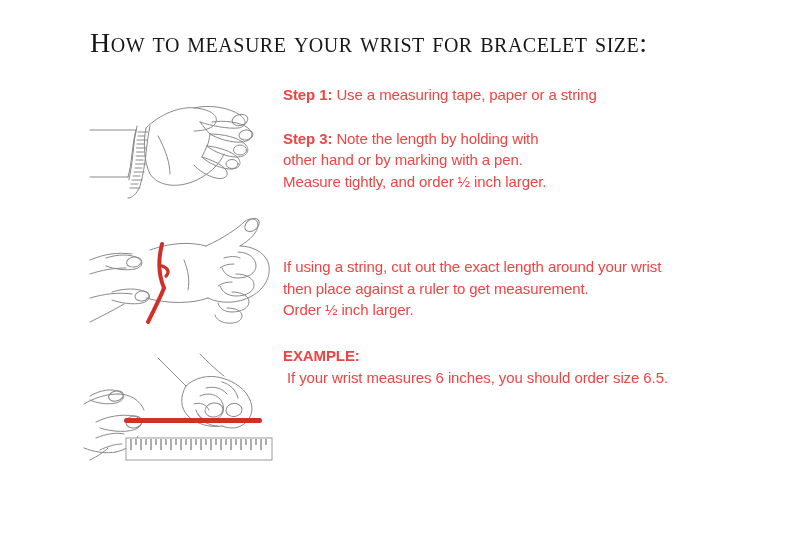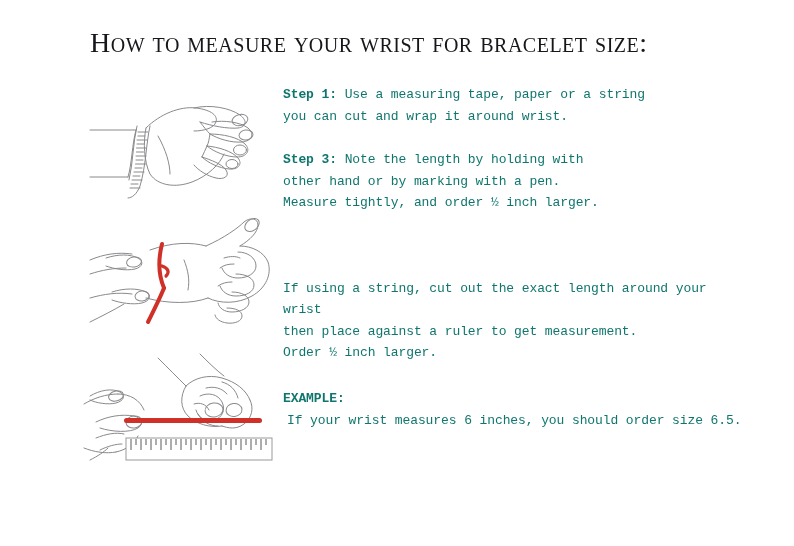--- a/index.html
+++ b/index.html
@@ -32,24 +32,24 @@
   }
 
   
   #text-col {
     position: absolute;
     left: 283px;
     top: 84px;
     width: 460px;
   }
   .para {
-    font-family: Liberation Mono, monospace;
-    font-size: 13px;
+    font-family: Liberation Sans, sans-serif;
+    font-size: 15px;
     line-height: 21.5px;
-    color: #0f766e;
+    color: #ef4444;
     letter-spacing: -0.1px;
   }
   .para b {
     font-weight: bold;
   }
   .step-1 { margin: 0 0 0 0; }
   .step-2 { margin: 28px 0 0 0; }
   .step-3 { margin: 22px 0 0 0; }
   .note    { margin: 64px 0 0 0; }
   .example-head {
@@ -250,21 +250,20 @@
             <path d="M184 87 L184 93"></path>
         </g>
       </g>
     </svg>
   </div>
 
   <div id="text-col">
 
     <p class="para step-1">
       <b>Step 1:</b><span> <span>Use a measuring tape, paper or a string</span></span>
-      <span class="line">you can cut and wrap it around wrist.</span>
     </p>
 
 
     <p class="para step-3">
       <b>Step 3:</b><span> <span>Note the length by holding with</span></span>
       <span class="line">other hand or by marking with a pen.</span>
       <span class="line">Measure tightly, and order ½ inch larger.</span>
     </p>
 
     <p class="para note">

